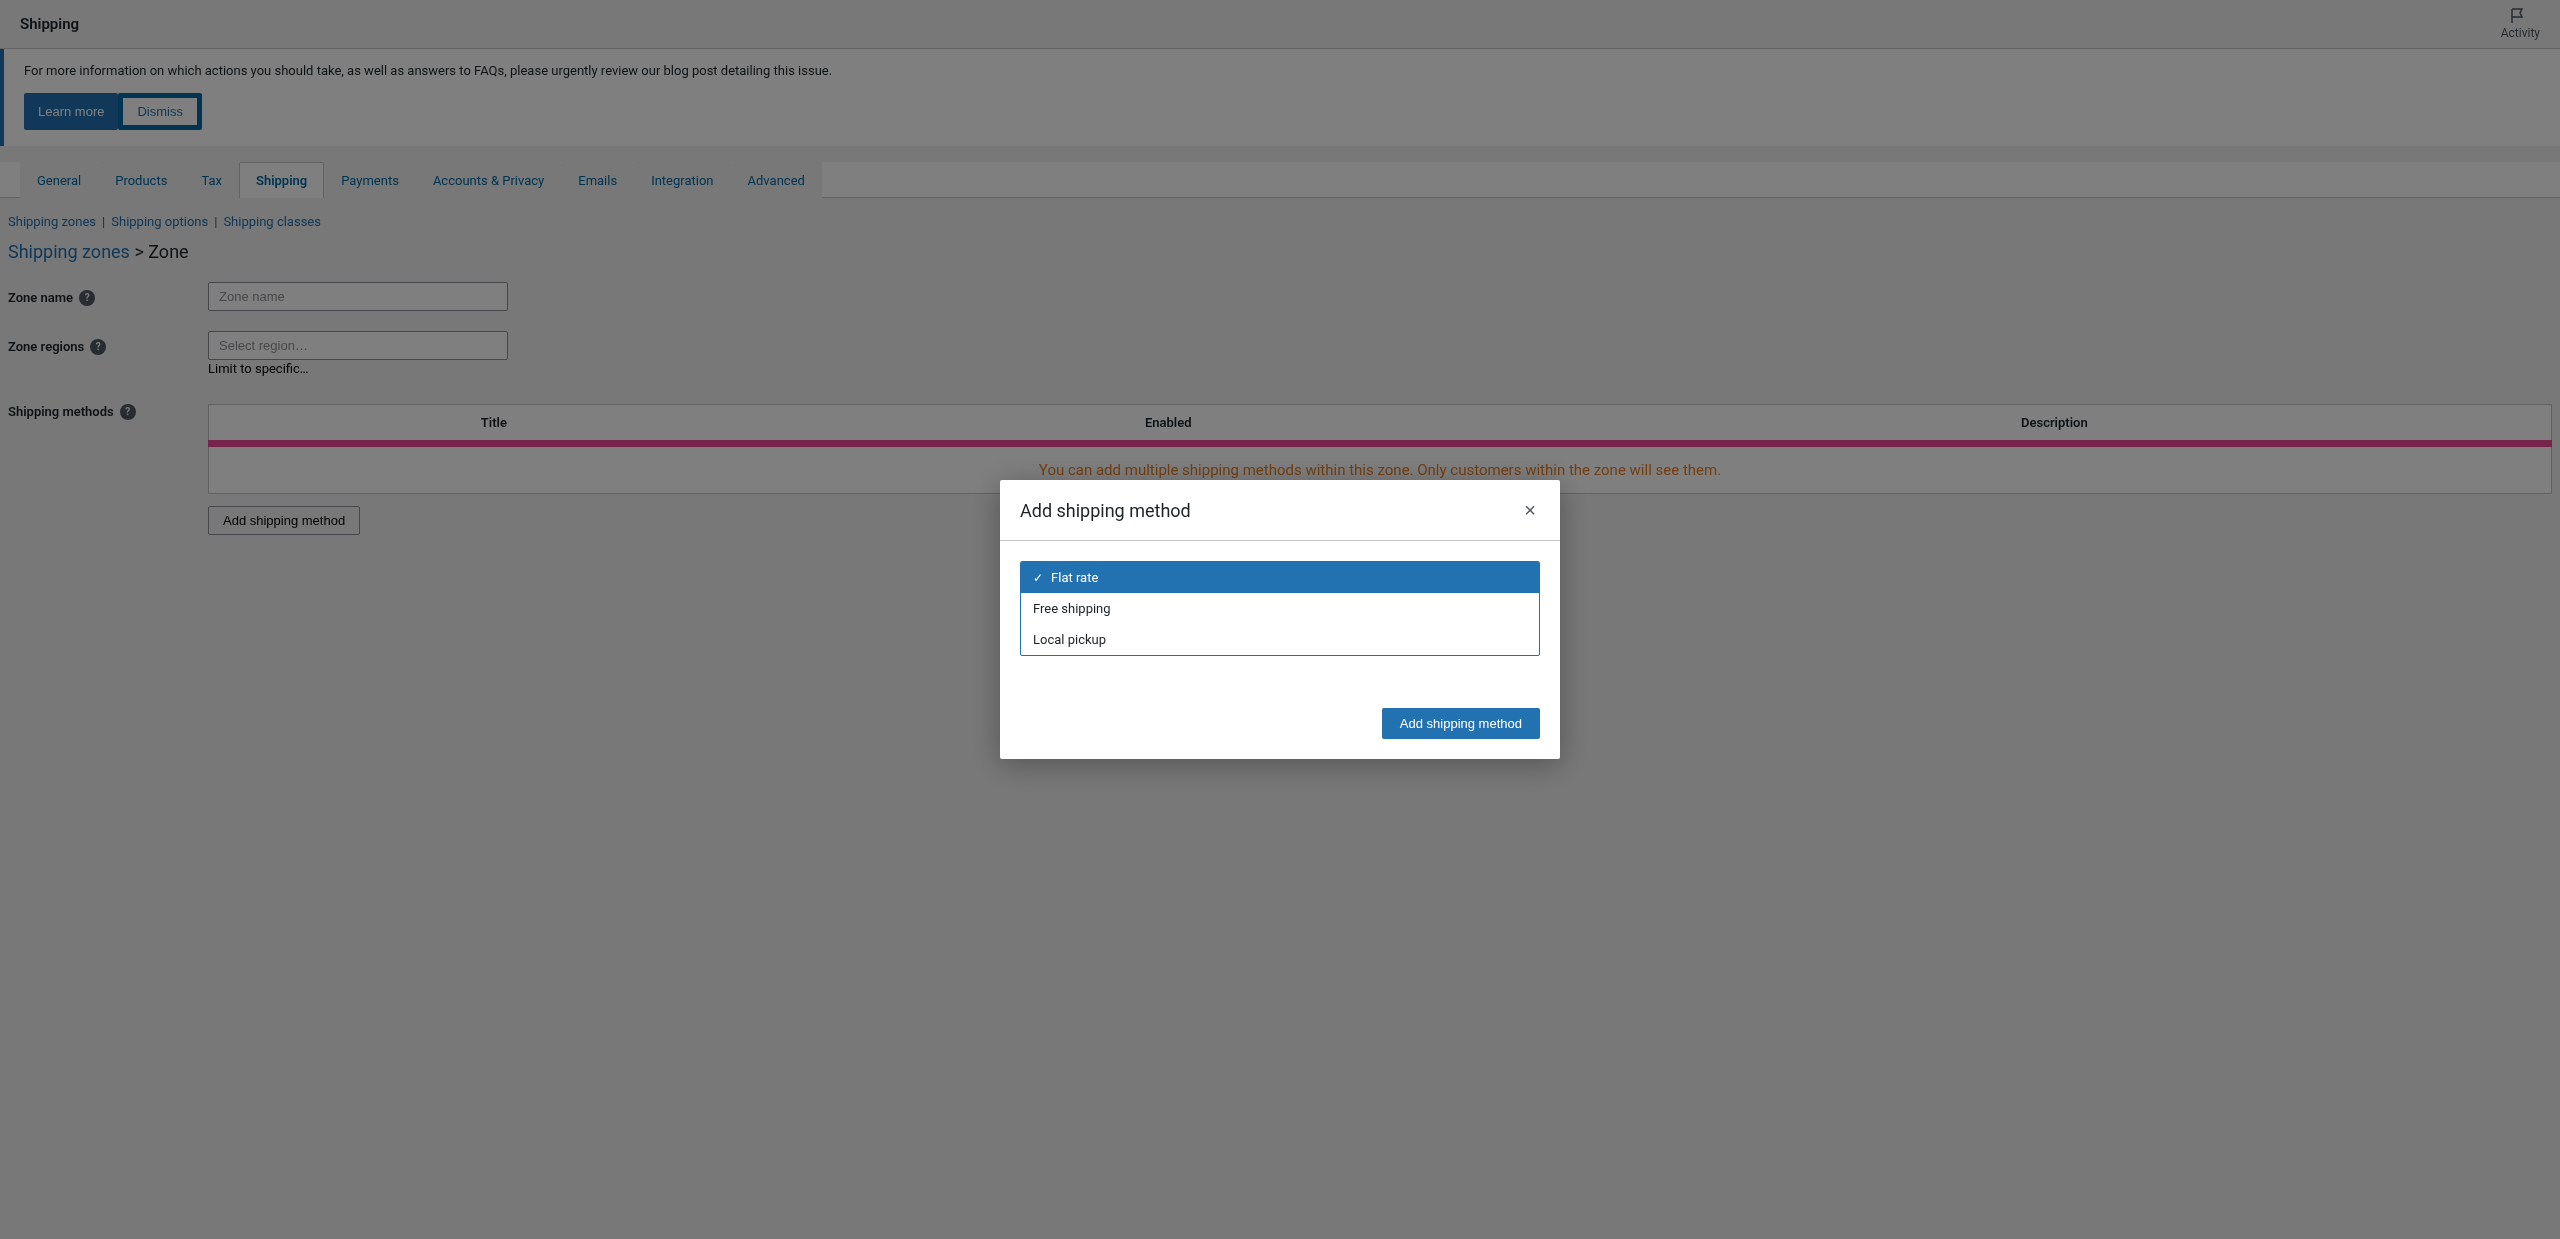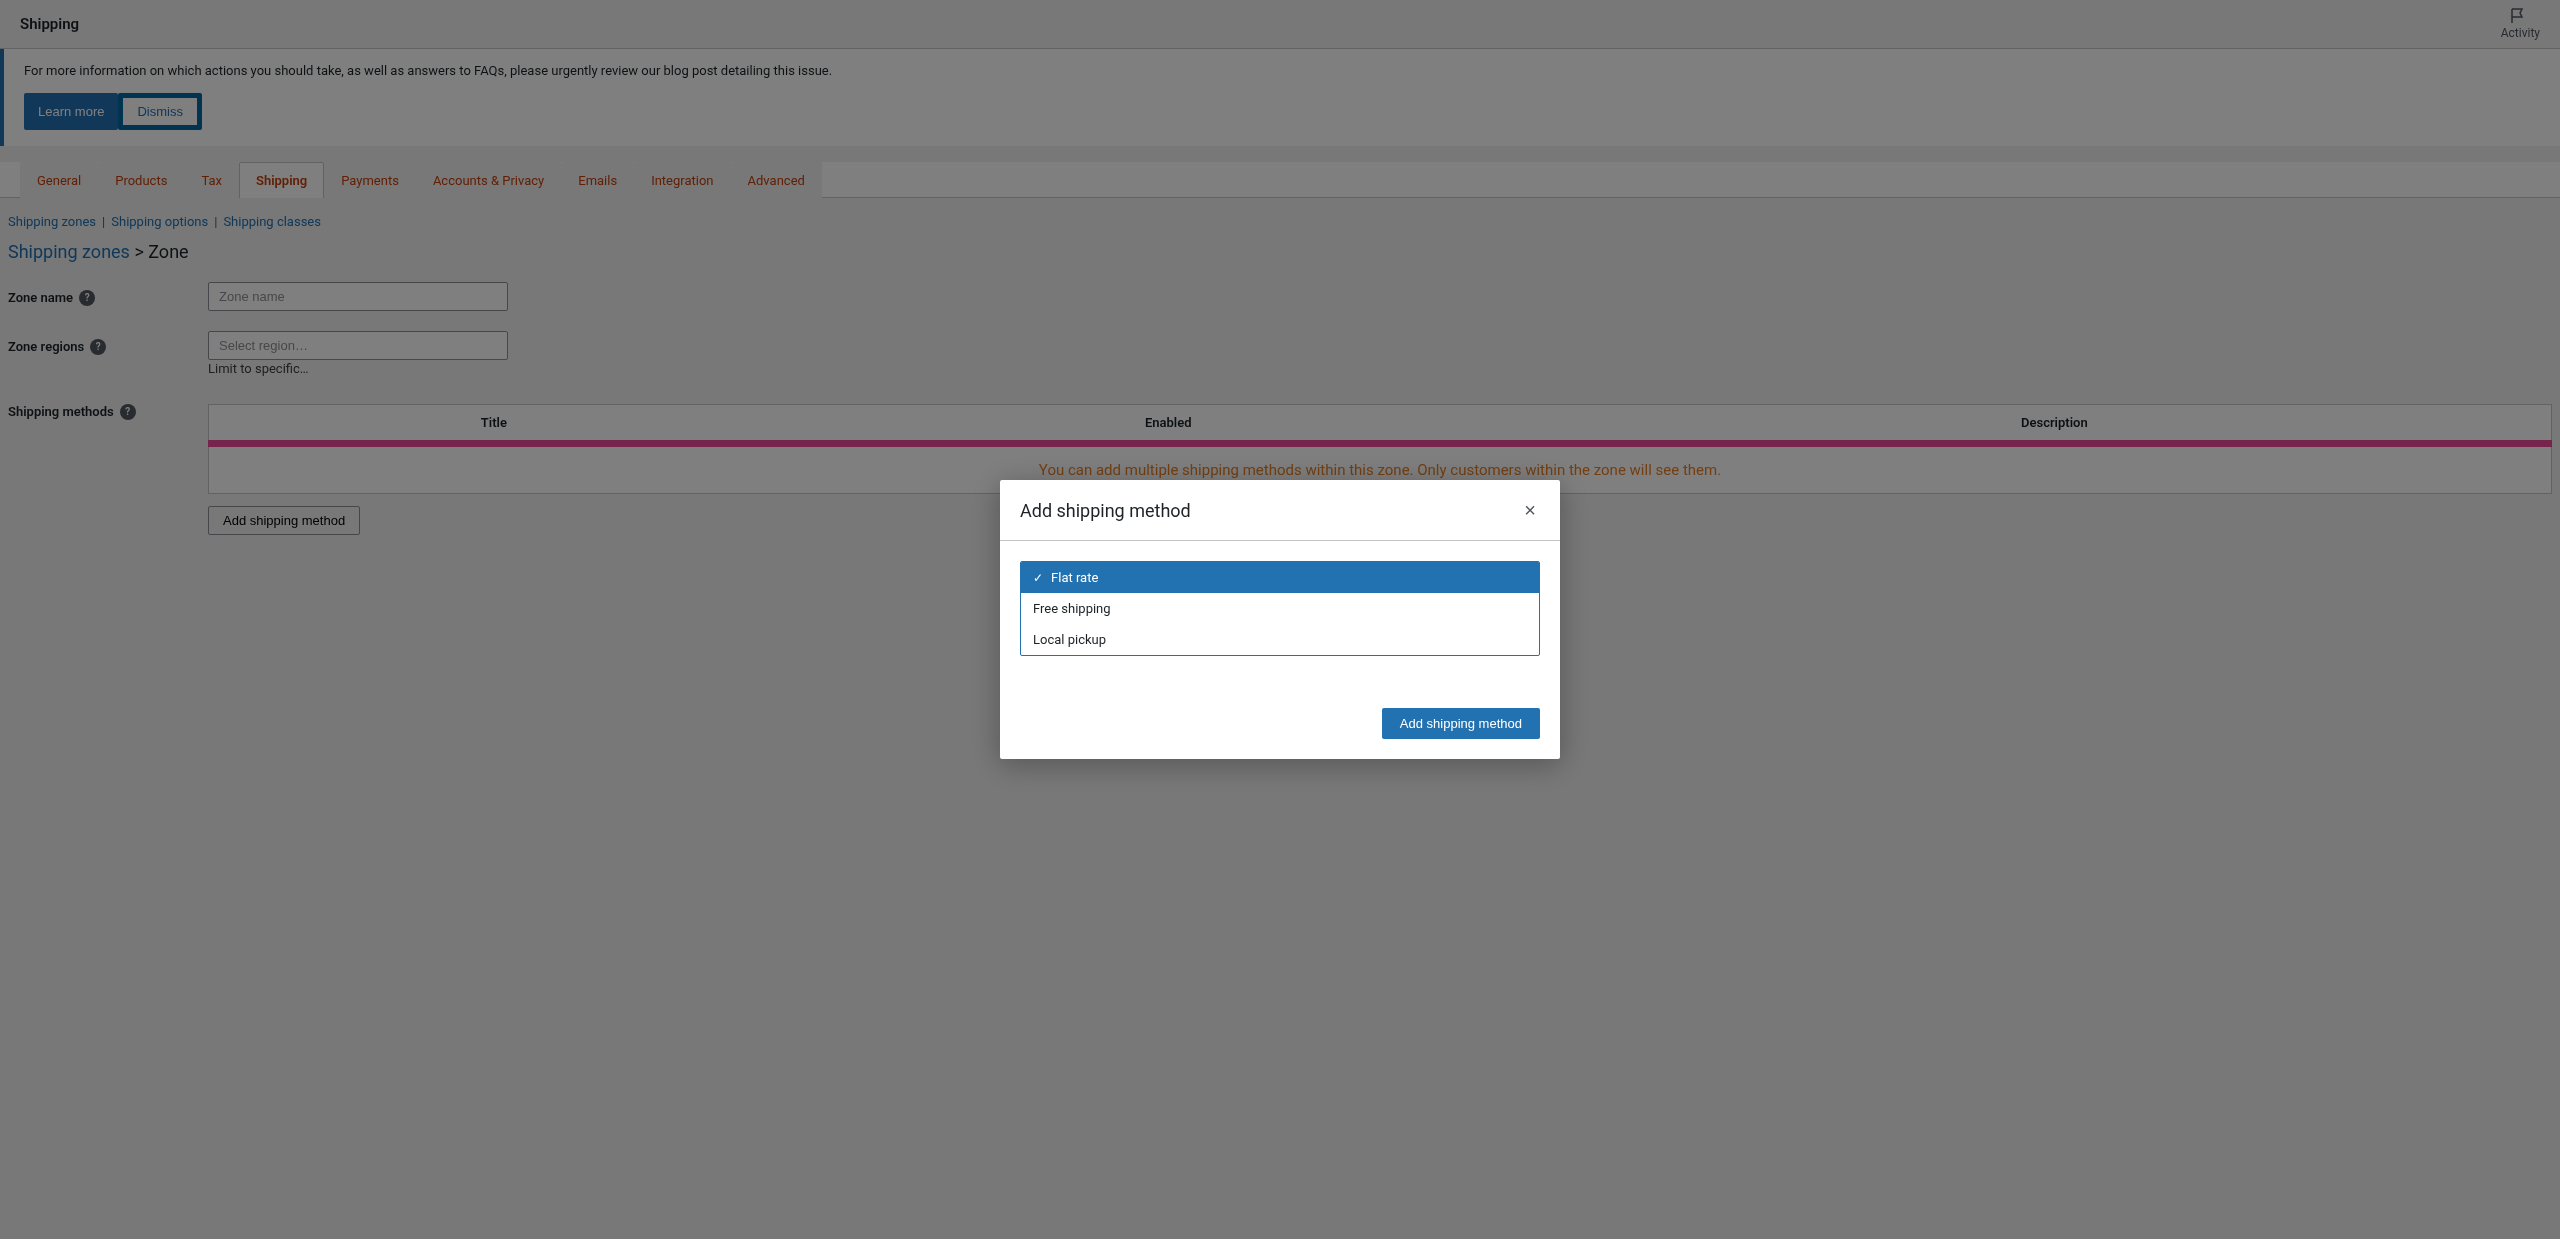--- a/index.html
+++ b/index.html
@@ -81,21 +81,21 @@
       gap: 0;
       margin-top: 16px;
     }
     .tab {
       padding: 10px 16px;
       font-size: 13px;
       cursor: pointer;
       border: 1px solid transparent;
       border-bottom: none;
       margin-bottom: -1px;
-      color: #c2410c;
+      color: #0369a1;
       background: #f0f0f1;
       border-radius: 2px 2px 0 0;
     }
     .tab.active {
       background: #fff;
       border-color: #c3c4c7;
       border-bottom-color: #fff;
       font-weight: 600;
     }
 
@@ -307,21 +307,21 @@
       border: none;
       padding: 8px 18px;
       font-size: 13px;
       cursor: pointer;
       border-radius: 2px;
       font-weight: 500;
     }
 
     
     .limit-link {
-      color: #404040;
+      color: #000000;
       text-decoration: none;
       font-size: 13px;
       cursor: pointer;
     }
   </style>
 </head>
 <body>
 
 <div class="top-bar">
   <span class="top-bar-title">Shipping</span>

